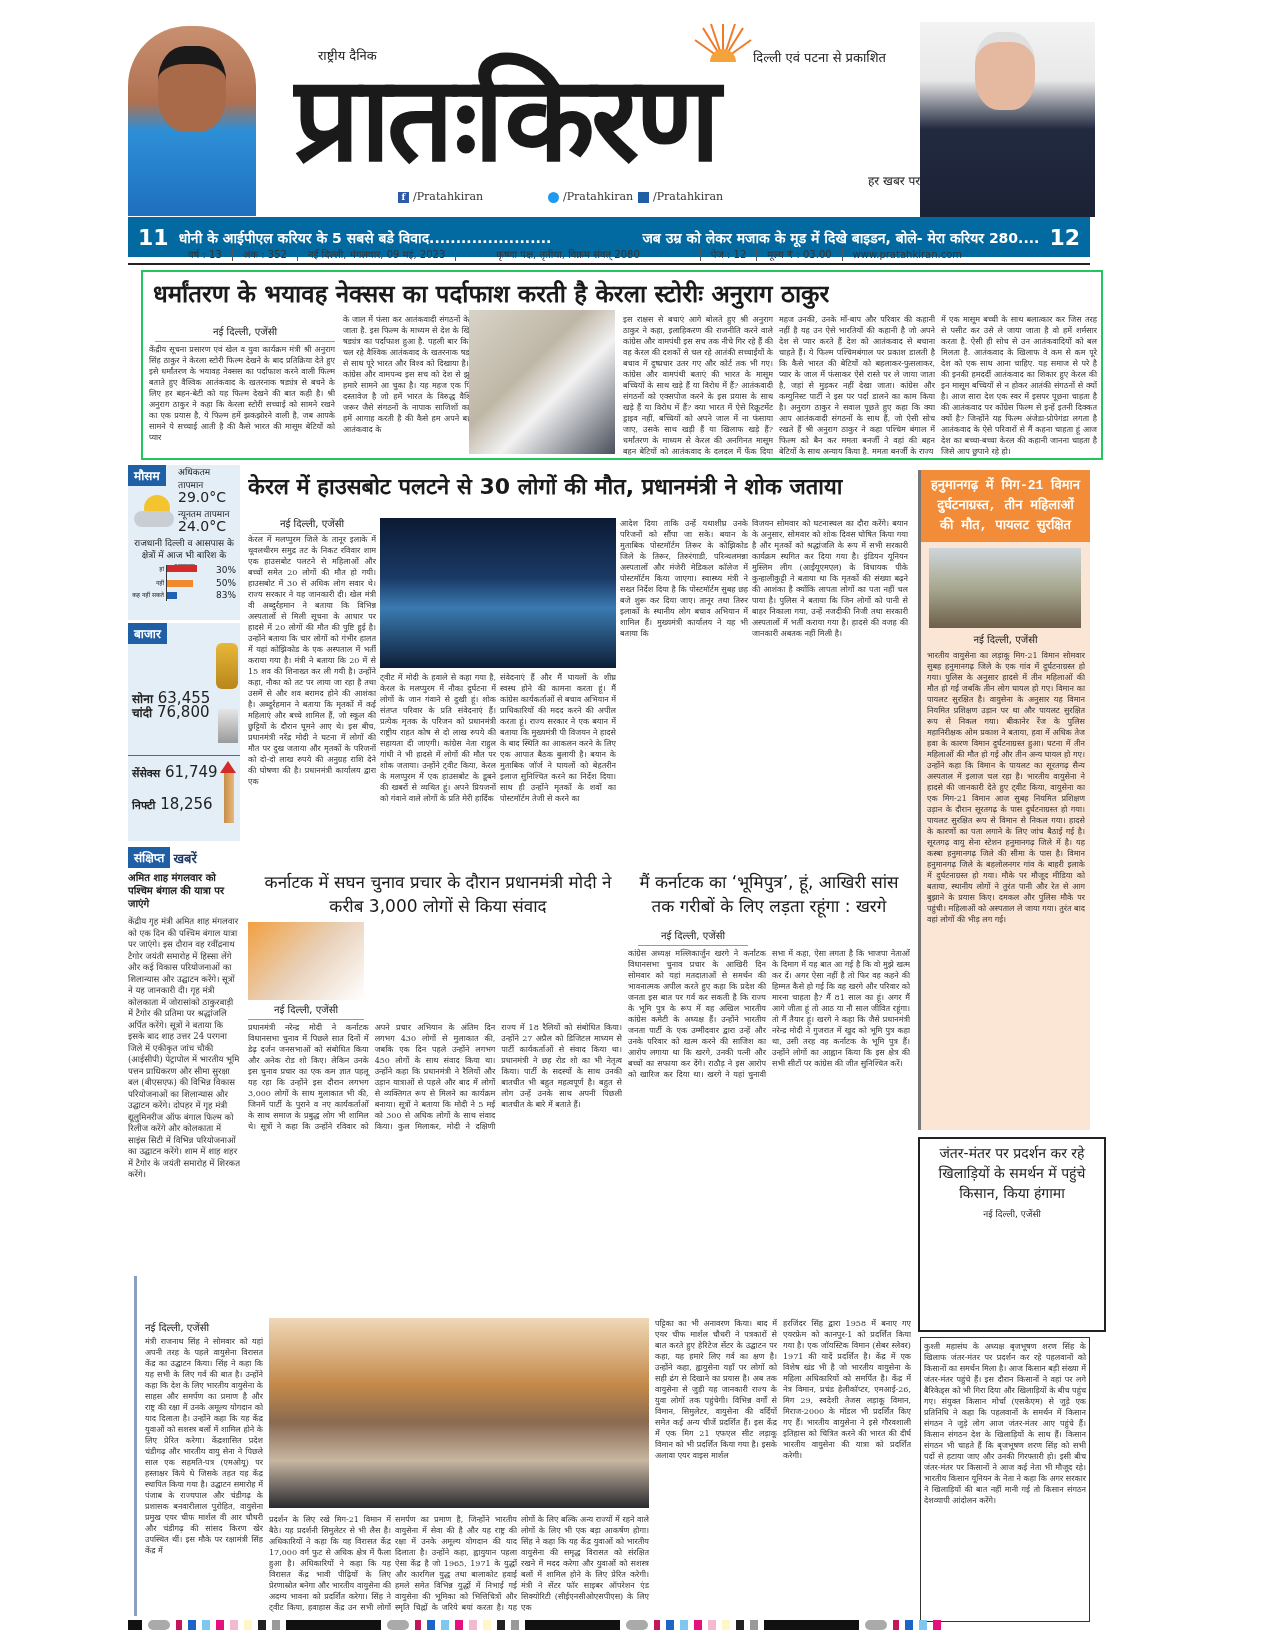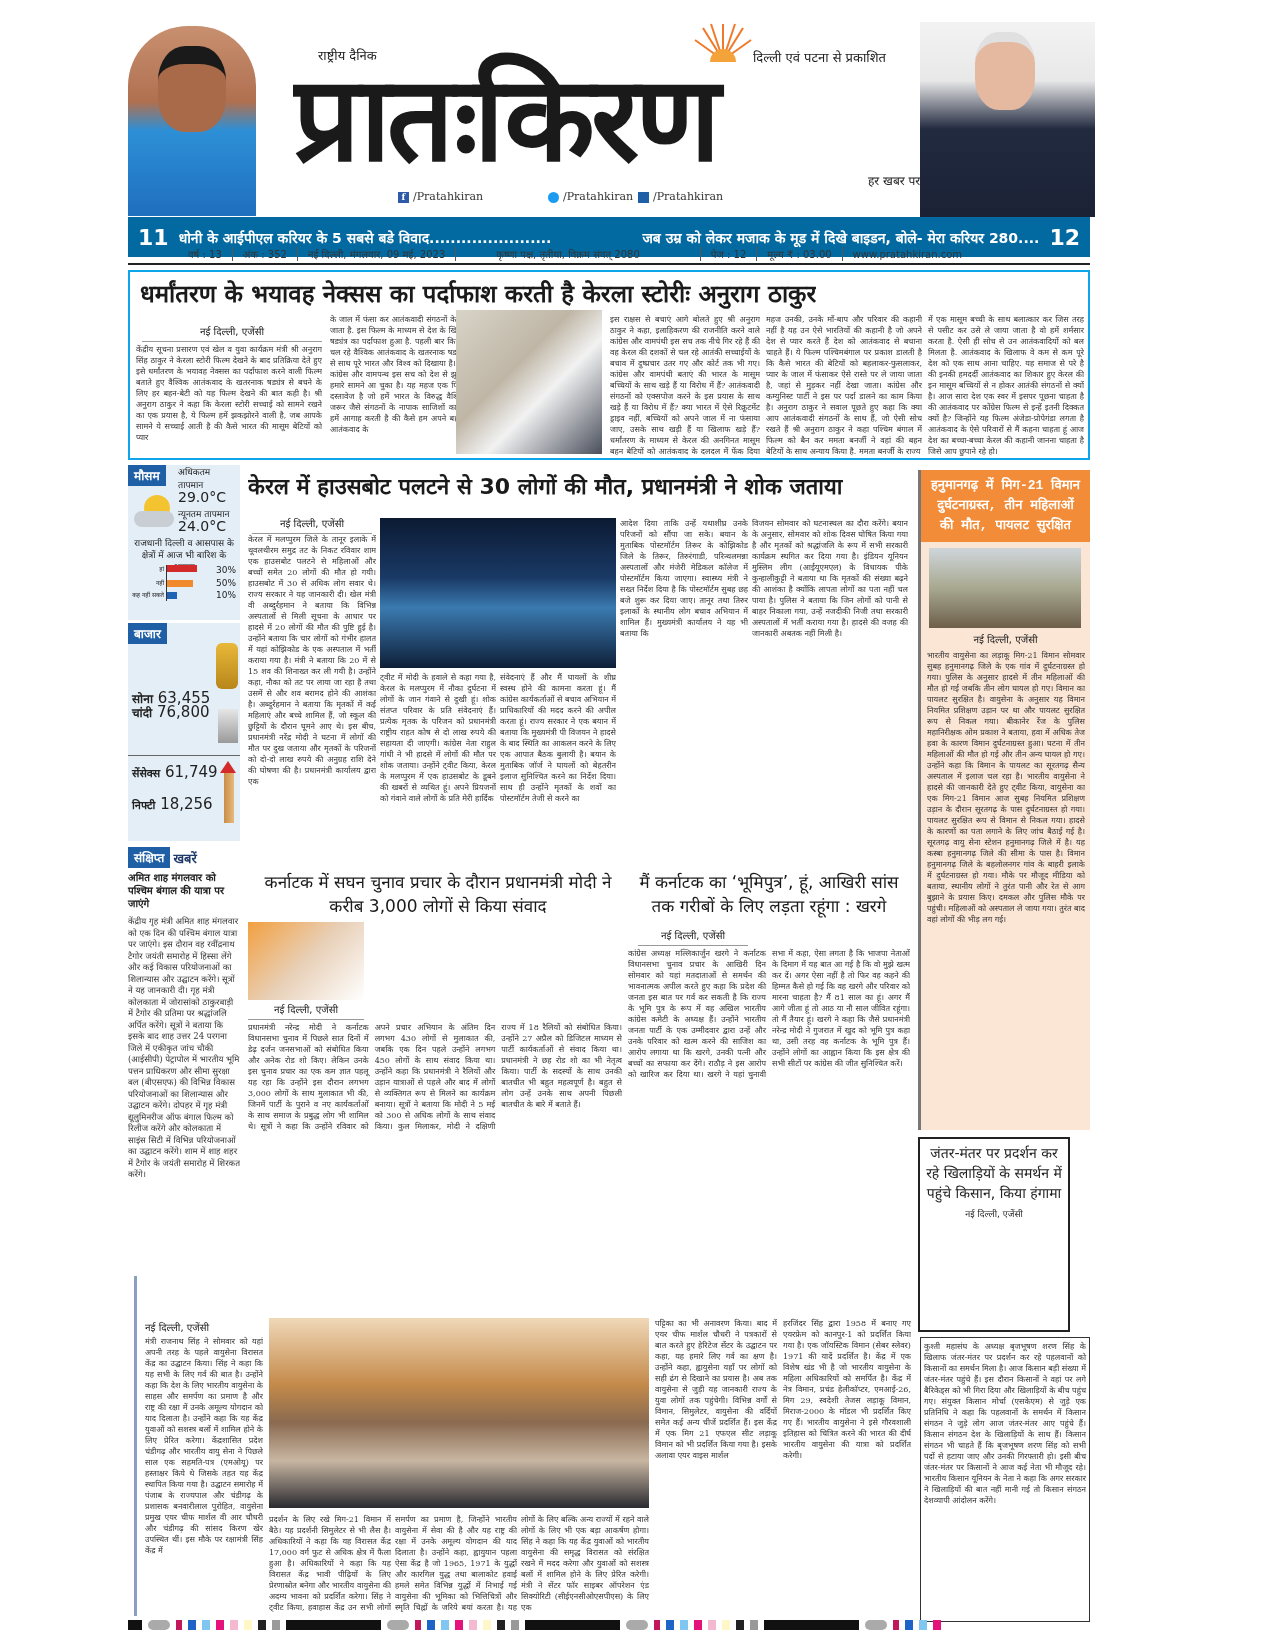--- a/index.html
+++ b/index.html
@@ -25,40 +25,40 @@
   .redstrip .pg { font-size: 22px; padding: 0 10px; }
   .redstrip .t { font-size: 14px; flex: 1; white-space: nowrap; overflow: hidden; }
   .redstrip .t2 { font-size: 14px; text-align: right; white-space: nowrap; }
 
   
   .infobar { position: absolute; left: 0; top: 223px; width: 962px; height: 20px; border-bottom: 2px solid #222; display: flex; align-items: center; font-size: 10px; color:#333; }
   .infobar span { padding: 0 10px; border-right: 1px solid #555; white-space: nowrap; }
   .infobar span:last-child { border-right: none; }
 
   
-  .story1 { position: absolute; left: 0; top: 248px; width: 962px; height: 190px; border: 2px solid #0ea5e9; }
+  .story1 { position: absolute; left: 13px; top: 248px; width: 962px; height: 190px; border: 2px solid #22c55e; }
   .h1 { font-weight: bold; color:#1a1a1a; white-space: nowrap; overflow: hidden; }
   .story1 .h1 { position:absolute; left: 10px; top: 4px; font-size: 24px; }
   .col { position:absolute; font-size: 8px; line-height: 11px; color:#333; text-align: justify; overflow: hidden; font-family: "DejaVu Serif", serif; }
   .dateline { position:absolute; font-size: 10px; color:#222; border-bottom: 1px solid #999; text-align:center; padding-bottom:3px; }
   .img { position:absolute; overflow:hidden; }
 
   
   .sidebar { position:absolute; left:0; top:443px; width:112px; height:735px; }
   .weather { position:absolute; left:0; top:0; width:112px; height:155px; background:#e4eef7; }
   .lbl-blue { background:#1f5fa6; color:#fff; font-weight:bold; font-size:12px; padding:2px 6px; display:inline-block; }
   .bazar { position:absolute; left:0; top:158px; width:112px; height:218px; background:#e4eef7; }
   .sankshipt { position:absolute; left:0; top:382px; width:112px; height:353px; }
 
   
   .story2 .h1 { position:absolute; left: 120px; top: 448px; font-size: 22px; }
   
   .orangebox { position:absolute; left:790px; top:448px; width:172px; height:660px; background:#fbe6d6; border-left: 3px solid #777; }
   .orangebox .hd { background:#f28c38; color:#fff; font-size:13px; font-weight:bold; text-align:center; padding:6px 6px; line-height:20px;font-family:Liberation Mono, monospace; }
-  .jantar { position:absolute; left:790px; top:1115px; width:152px; height:195px; border:2px solid #222; }
+  .jantar { position:absolute; left:790px; top:1115px; width:188px; height:195px; border:2px solid #222; }
 
   .band { position:absolute; left:18px; top:1228px; width:760px; height:24px; background:#f9c45a; display:flex; align-items:center; }
   .band .tag { background:#8b1317; color:#fff; font-weight:bold; font-size:13px; height:24px; line-height:24px; padding: 0 40px; }
   .band .txt { font-size: 13px; color:#6b0f12; font-weight:bold; padding-left: 10px; white-space:nowrap; }
 
   .regbar { position:absolute; left:0; top:1597px; width:962px; height:12px; display:flex; gap:6px; align-items:center; }
   .regbar div { height:10px; }
 </style>
 </head>
 <body>
@@ -149,21 +149,21 @@
         <div style="display:flex;align-items:center;height:12px;font-size:6px;">
             <span style="width:34px;text-align:right;padding-right:2px;">नहीं</span>
             <span style="border-left:1px solid #333;height:12px;"></span>
             <span style="width:26px;height:7px;background:#f08a2c;"></span>
             <span style="margin-left:auto;font-size:9px;">50%</span>
           </div>
         <div style="display:flex;align-items:center;height:12px;font-size:6px;">
             <span style="width:34px;text-align:right;padding-right:2px;">कह नहीं सकते</span>
             <span style="border-left:1px solid #333;height:12px;"></span>
             <span style="width:10px;height:7px;background:#1f64b4;"></span>
-            <span style="margin-left:auto;font-size:9px;">10%</span>
+            <span style="margin-left:auto;font-size:9px;">83%</span>
           </div>
       </div>
     </div>
 
     <div class="bazar">
       <span class="lbl-blue">बाजार</span>
       <div style="position:absolute;left:4px;top:22px;font-size:15px;margin-top:44px;"><span style="font-size:12px;font-weight:bold;">सोना</span> <span>63,455</span></div>
       <div style="position:absolute;left:88px;top:20px;width:22px;height:46px;background:linear-gradient(#e8b83a,#b8861a);border-radius:6px;"></div>
       <div style="position:absolute;left:4px;top:80px;font-size:15px;"><span style="font-size:12px;font-weight:bold;">चांदी</span> <span>76,800</span></div>
       <div style="position:absolute;left:90px;top:86px;width:20px;height:34px;background:linear-gradient(#e6e6e6,#9a9a9a);"></div>

